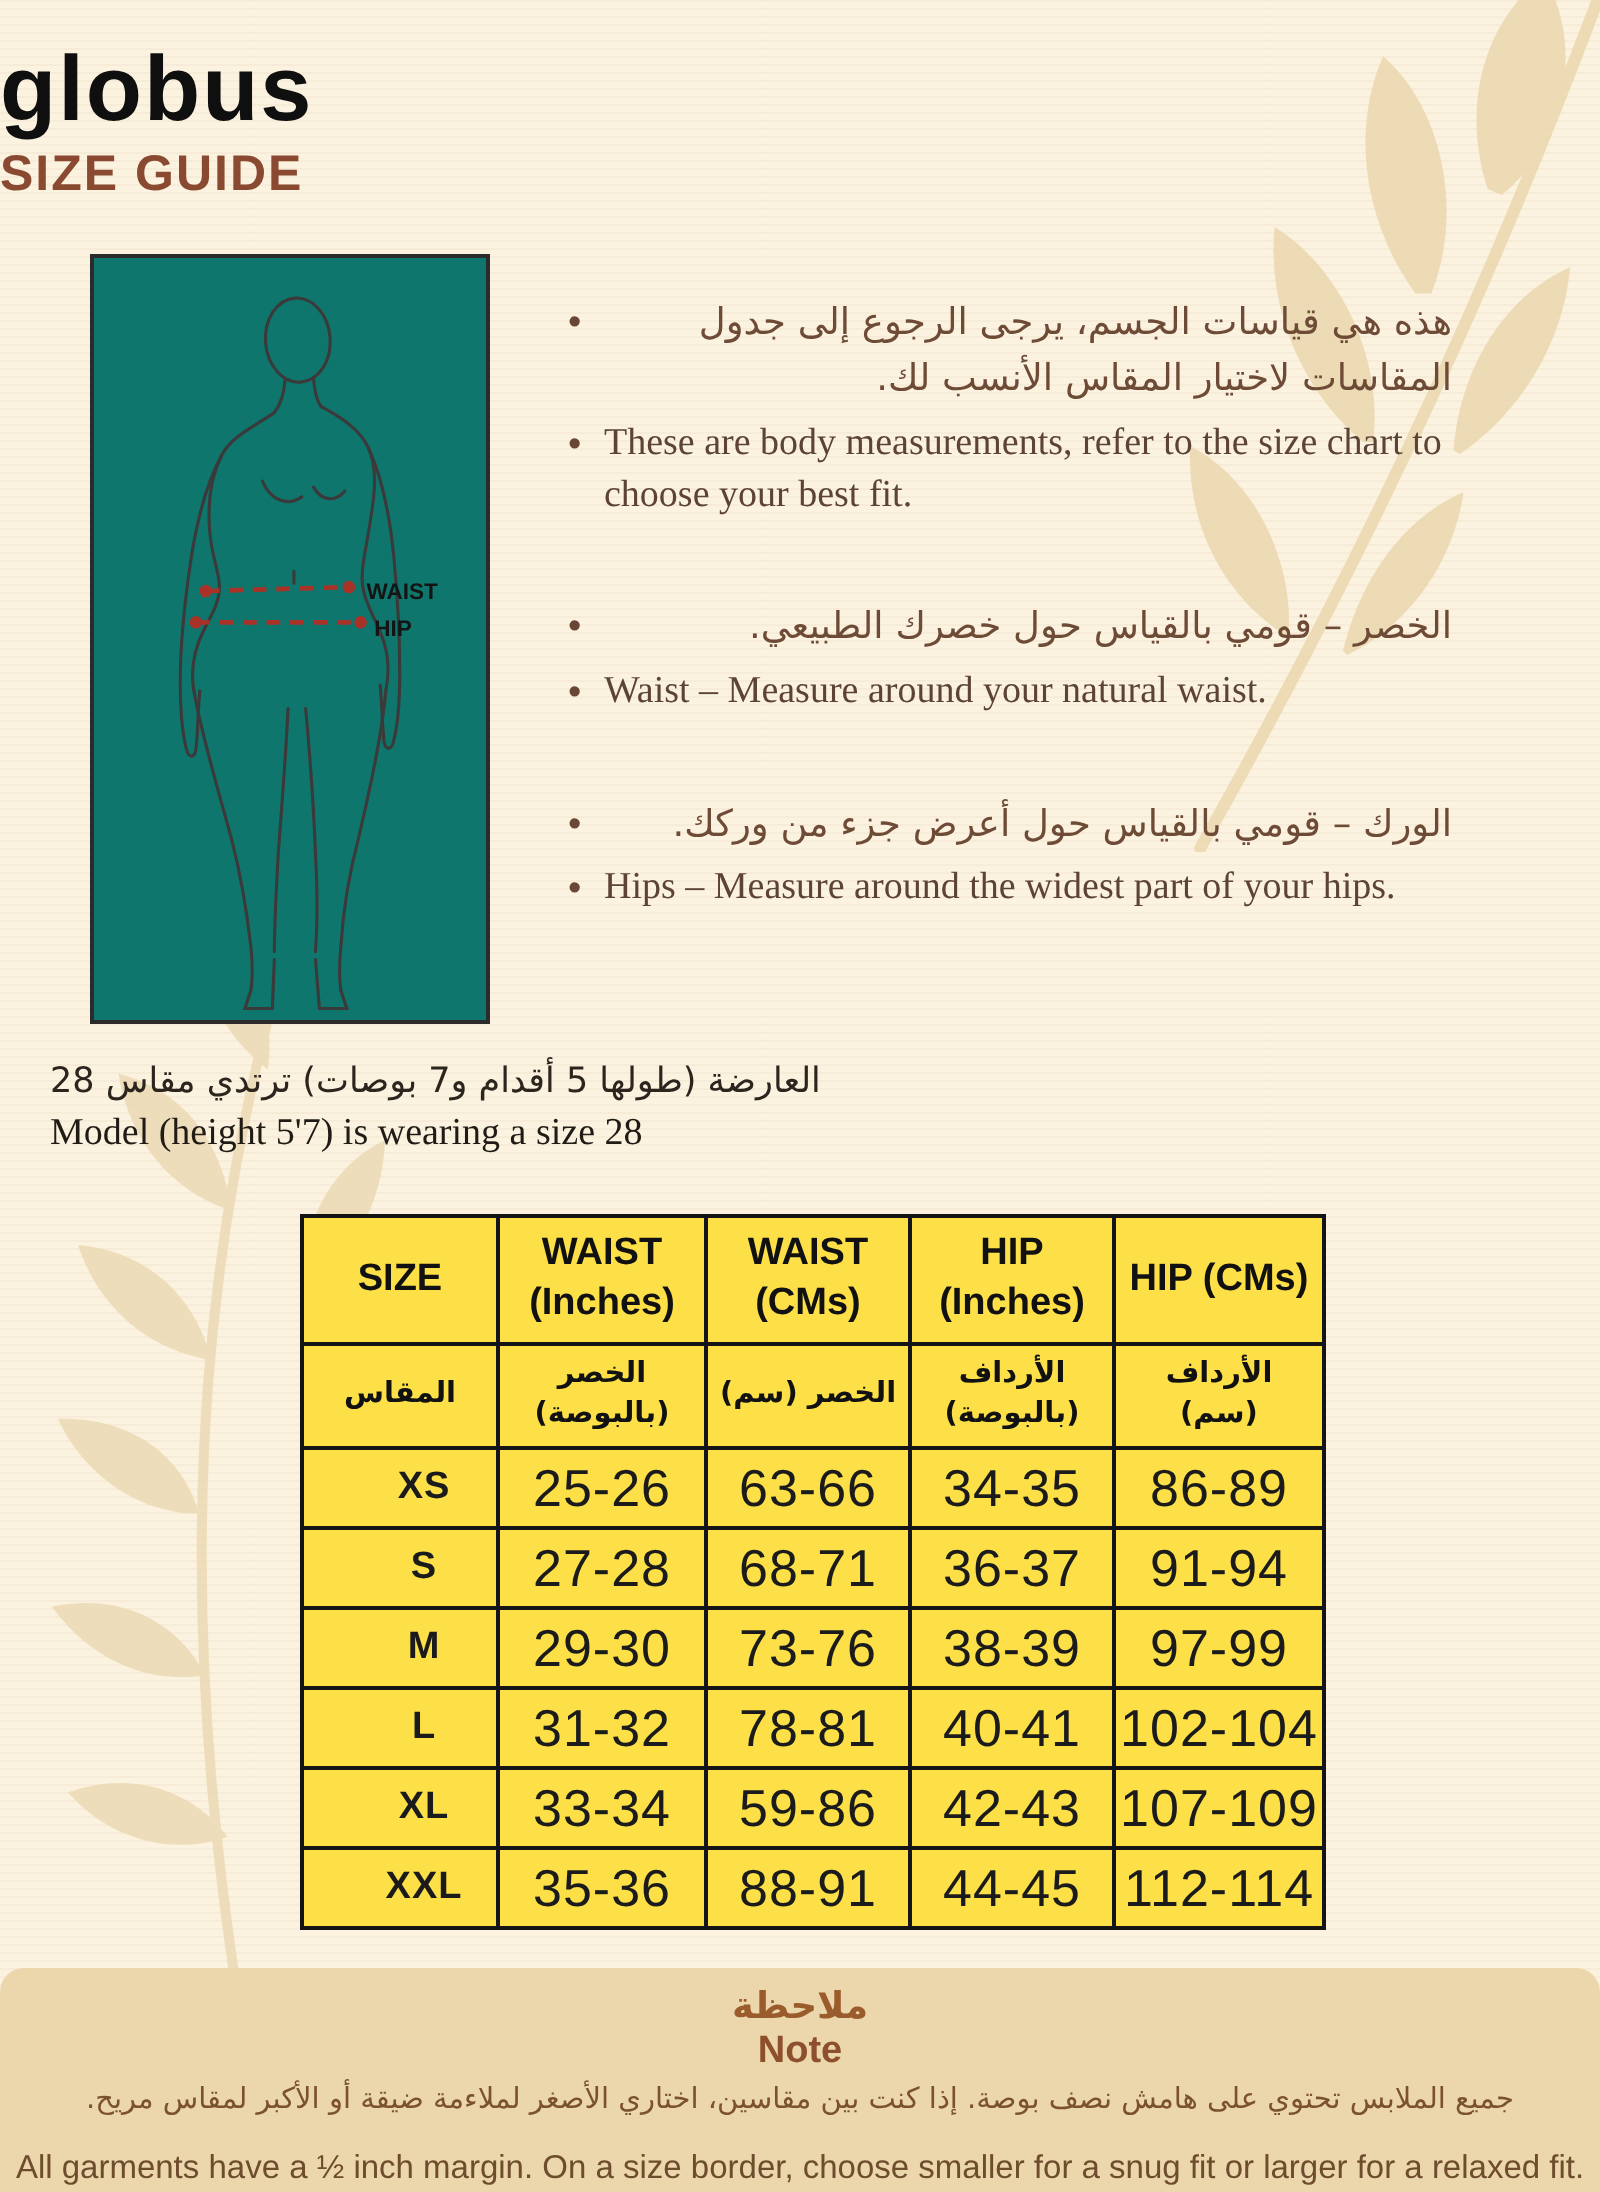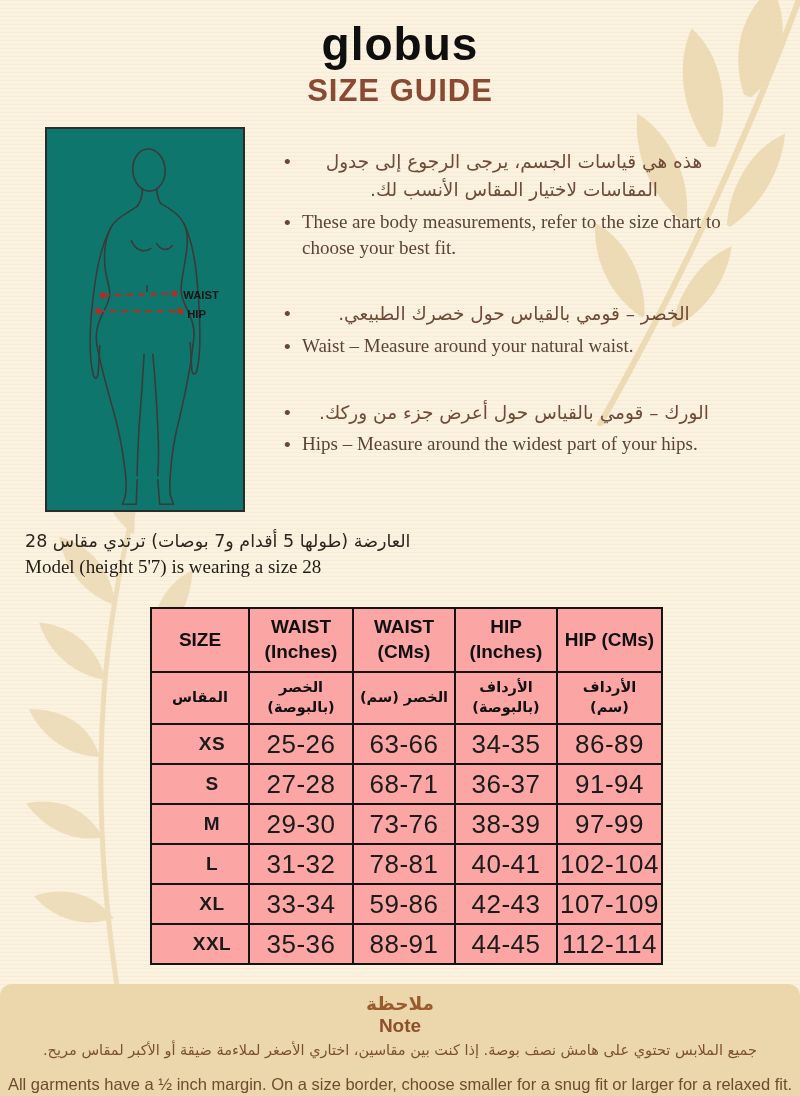--- a/index.html
+++ b/index.html
@@ -8,46 +8,46 @@
   .page {
     position:relative; width:800px; height:1096px;
     background:#fbf2e0; overflow:hidden;
   }
   .texture {
     position:absolute; inset:0; pointer-events:none;
     background:repeating-linear-gradient(180deg, rgba(205,180,145,.10) 0 1px, rgba(255,255,255,0) 1px 4px);
   }
   .leaf-tr { position:absolute; top:-6px; right:-8px; width:265px; height:432px; }
   .leaf-l  { position:absolute; top:462px; left:-18px; width:215px; height:525px; }
-  .header { position:absolute; top:20px; left:0; width:100%; text-align:center; }
+  .header { position:absolute; top:20px; left:0; width:100%; text-align:left; }
   .logo { font-size:46px; font-weight:600; letter-spacing:1px; color:#0f0f0f; line-height:1.05; }
-  .title { font-size:31px; font-weight:800; letter-spacing:1px; color:#8a4a32; margin-top:5px; }
+  .title { font-size:25px; font-weight:800; letter-spacing:1px; color:#8a4a32; margin-top:5px; }
 
   .figure-box {
     position:absolute; left:45px; top:127px; width:200px; height:385px;
     background:#0f766e; border:2px solid #2b2b2b;
   }
   .figure-box svg { display:block; width:100%; height:100%; }
 
   .bullets { position:absolute; left:284px; top:148px; width:442px; }
   .b-row { display:flex; align-items:flex-start; margin-bottom:5px; }
   .b-dot { width:18px; flex:0 0 18px; font-size:19px; line-height:1.45; color:#6a4634; }
-  .b-ar { direction:rtl; unicode-bidi:embed; text-align:center; font-family:"DejaVu Sans", sans-serif;
+  .b-ar { direction:rtl; unicode-bidi:embed; text-align:right; font-family:"DejaVu Sans", sans-serif;
           font-size:18.5px; line-height:1.5; color:#6e4b36; flex:1; }
   .b-en { font-family:"Liberation Serif", serif; font-size:19px; line-height:1.42; color:#5c4335; flex:1; }
   .b-gap { height:33px; }
 
   .model-info { position:absolute; left:25px; top:529px; width:430px; }
   .model-ar { direction:rtl; text-align:left; font-family:"DejaVu Sans", sans-serif;
               font-size:17.5px; color:#2c251e; line-height:1.45; }
   .model-en { font-family:"Liberation Serif", serif; font-size:19px; color:#211b15; line-height:1.35; }
 
   table.size-table {
     position:absolute; left:150px; top:607px; width:511px;
-    border-collapse:collapse; background:#fca5a5; table-layout:fixed;
+    border-collapse:collapse; background:#fde047; table-layout:fixed;
   }
   table.size-table td, table.size-table th { border:2px solid #141414; text-align:center; vertical-align:middle; }
   tr.hdr-en th { height:64px; font-size:19px; font-weight:700; color:#111; line-height:1.3; padding:2px 6px; }
   tr.hdr-ar td { height:52px; direction:rtl; font-family:"DejaVu Sans", sans-serif;
                  font-size:14.5px; font-weight:700; color:#111; line-height:1.35; padding:2px 4px; }
   tr.data-row td { height:40px; font-size:26px; font-weight:500; color:#1b1b1b; letter-spacing:.5px; }
   tr.data-row td.size-cell { font-weight:800; font-size:19px;padding-left:24px; }
   col.c0{width:98px;} col.c1{width:104px;} col.c2{width:102px;} col.c3{width:102px;} col.c4{width:105px;}
 
   .note {

